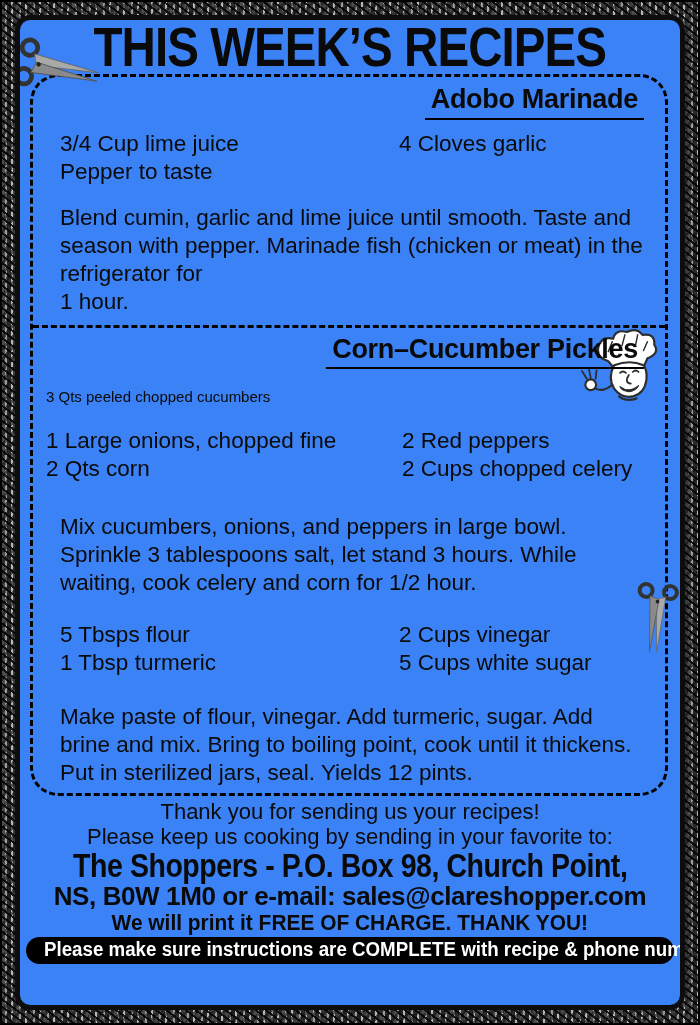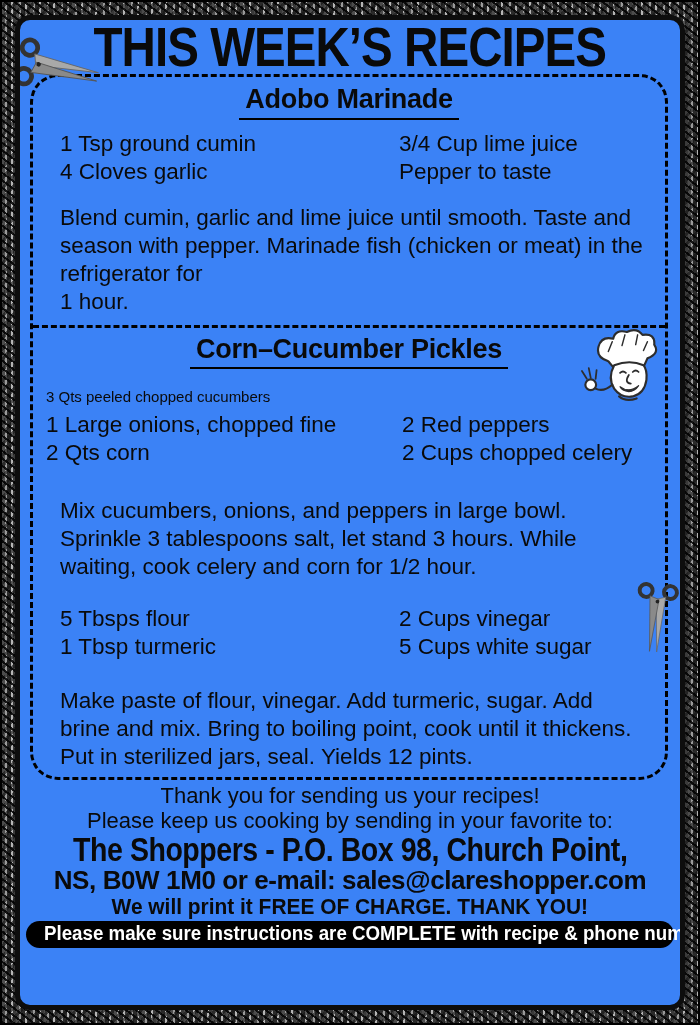--- a/index.html
+++ b/index.html
@@ -24,21 +24,21 @@
     text-align:center;margin:1px 0 0;white-space:nowrap;
   }
   .masthead span{
     display:inline-block;font-weight:bold;font-size:50px;letter-spacing:-1px;
     transform:scale(.95,1.12);transform-origin:center top;line-height:.92;
   }
   .coupon{
     position:relative;margin:7px 3px 4px 1px;border:3px dashed #000;border-radius:28px;
     padding:8px 21px 6px;box-sizing:border-box;
   }
-  .recipe-title-row{text-align:center;position:relative;}
+  .recipe-title-row{text-align:right;position:relative;}
   .recipe-title{
     display:inline-block;font-weight:bold;font-size:27px;line-height:1.1;
     border-bottom:2.5px solid #000;padding:0 6px 3px;letter-spacing:-.3px;
   }
   .ing-grid{
     display:grid;grid-template-columns:335px 1fr;column-gap:4px;
     font-size:22.5px;line-height:28px;margin:10px 0 0 6px;
   }
   .ing-grid.tight{margin-left:-8px;grid-template-columns:352px 1fr;}
   .full-line{font-size:15px;line-height:28px;margin:14px 0 0 -8px;}
@@ -121,40 +121,39 @@
           <path d="M8 53 L3 45 M12 52 L10 42 M17 53 L18 44" fill="none" stroke-width="1.8"></path>
         </g>
       </svg>
     </div>
 
     <div class="recipe-title-row">
       <span class="recipe-title">Adobo Marinade</span>
     </div>
 
     <div class="ing-grid">
-      <span>1 Tsp ground cumin</span>
       <span>3/4 Cup lime juice</span>
       <span>4 Cloves garlic</span>
       <span>Pepper to taste</span>
     </div>
 
     <p class="body-par">Blend cumin, garlic and lime juice until smooth. Taste and season with pepper. Marinade fish (chicken or meat) in the refrigerator for</p>
     <div class="tail-row">
       <span>1 hour.</span>
     </div>
 
     <div class="dash-sep"></div>
 
     <div class="recipe-title-row">
       <span class="recipe-title">Corn–Cucumber Pickles</span>
     </div>
 
     <div class="full-line">3 Qts peeled chopped cucumbers</div>
 
-    <div class="ing-grid tight" style="margin-top:0;">
+    <div class="ing-grid tight" style="margin-top:16px;">
       <span>1 Large onions, chopped fine</span>
       <span>2 Red peppers</span>
       <span>2 Qts corn</span>
       <span>2 Cups chopped celery</span>
     </div>
 
     <p class="body-par" style="margin-top:30px;">Mix cucumbers, onions, and peppers in large bowl. Sprinkle 3 tablespoons salt, let stand 3 hours. While waiting, cook celery and corn for 1/2 hour.</p>
 
     <div class="ing-grid" style="margin-top:24px;">
       <span>5 Tbsps flour</span>

